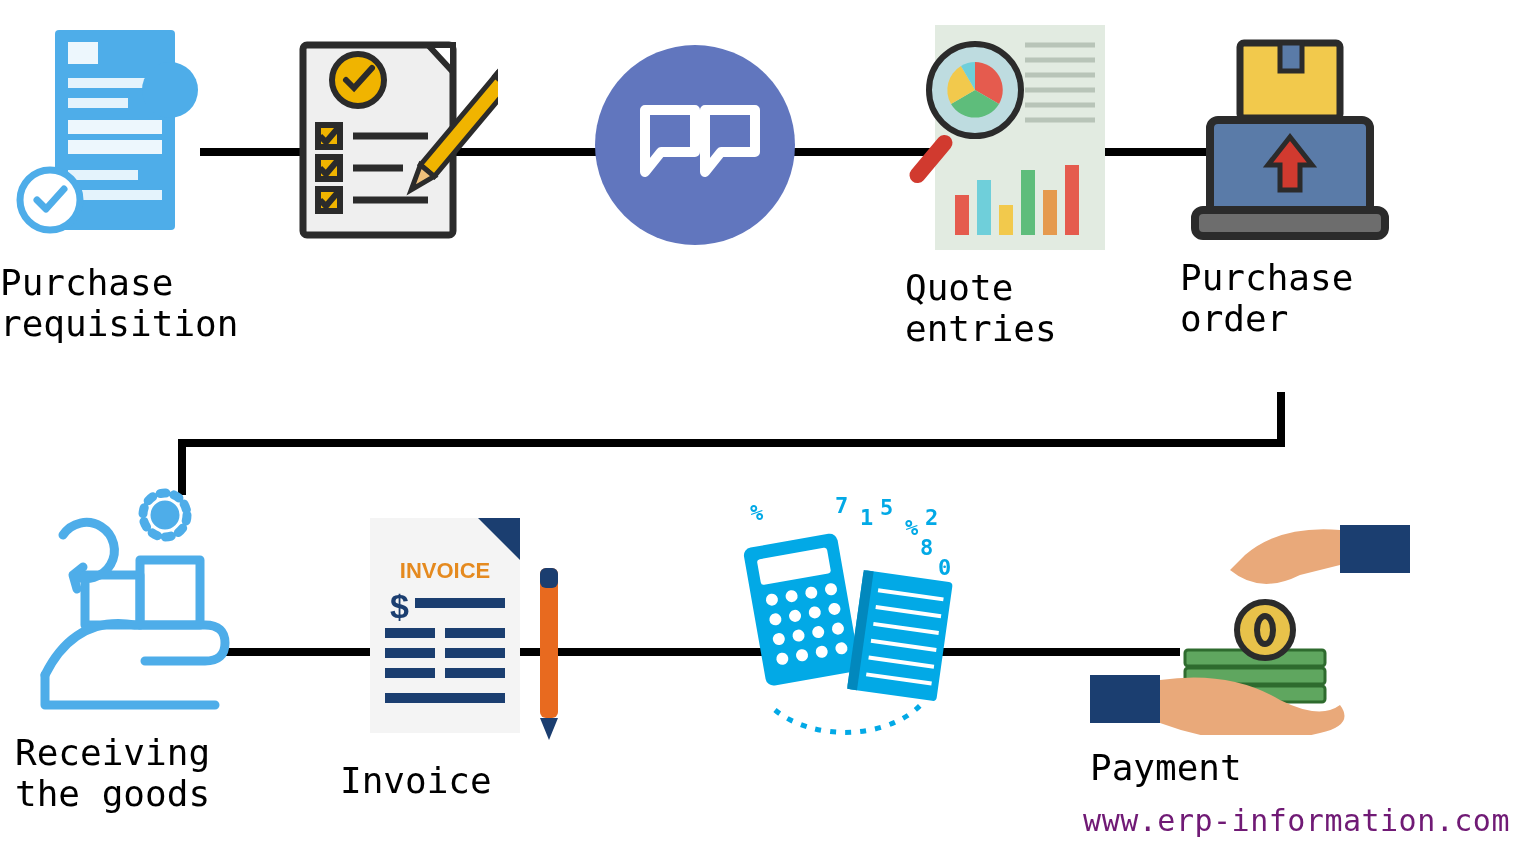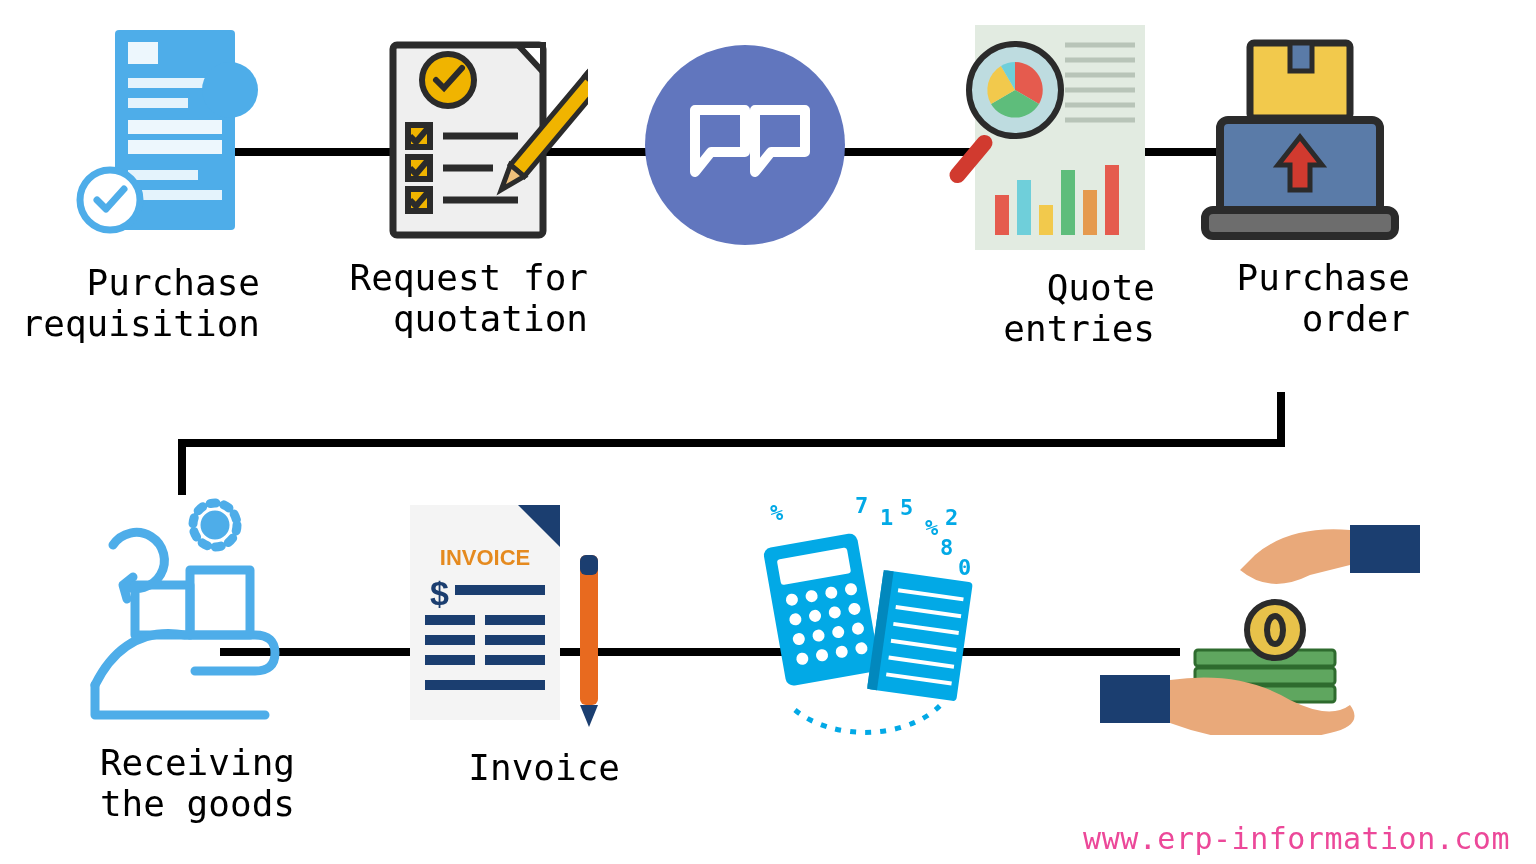--- a/index.html
+++ b/index.html
@@ -1,21 +1,21 @@
 <!DOCTYPE html>
 <html><head>
 <meta charset="utf-8">
 <style>
   html,body{margin:0;padding:0;width:1536px;height:864px;background:#fff;font-family:Consolas,Menlo,"DejaVu Sans Mono",monospace;color:#000;overflow:hidden}
   .canvas{position:relative;width:1536px;height:864px}
-  .step{position:absolute;text-align:right}
+  .step{position:absolute;text-align:left}
   .label{margin-top:8px;font-size:36px;line-height:1.15;white-space:pre}
   .icon-box{display:inline-block}
   .connector{position:absolute;background:#000}
-  .footer{position:absolute;right:26px;bottom:8px;font-size:30px;color:#ec4899;letter-spacing:0.5px}
+  .footer{position:absolute;right:26px;bottom:26px;font-size:30px;color:#701a75;letter-spacing:0.5px}
   svg{display:block}
 </style>
 </head>
 <body>
 
 <div class="canvas">
 
   <div class="connector" style="left:200px;top:148px;width:1085px;height:8px"></div>
 
   <div class="connector" style="left:1277px;top:392px;width:8px;height:55px"></div>
@@ -66,22 +66,20 @@
         <line x1="85" y1="138" x2="135" y2="138" stroke="#2B2B2B" stroke-width="7"></line>
         <line x1="150" y1="138" x2="160" y2="138" stroke="#2B2B2B" stroke-width="7"></line>
         <line x1="85" y1="170" x2="160" y2="170" stroke="#2B2B2B" stroke-width="7"></line>
         <g transform="rotate(40 185 110)">
           <rect x="176" y="30" width="18" height="120" fill="#F0B400" stroke="#2B2B2B" stroke-width="5"></rect>
           <polygon points="176,150 194,150 185,175" fill="#EFC07B" stroke="#2B2B2B" stroke-width="5"></polygon>
           <rect x="176" y="20" width="18" height="14" fill="#D13A2F" stroke="#2B2B2B" stroke-width="5"></rect>
         </g>
       </svg>
     </span>
-    <div class="label">Request for
-quotation</div>
   </div>
 
   <div class="step" style="left:590px;top:40px;width:260px">
     <span class="icon-box">
       <svg width="210" height="210" viewBox="0 0 210 210">
         <circle cx="105" cy="105" r="100" fill="#6176BE"></circle>
         <g fill="none" stroke="#fff" stroke-width="10" stroke-linejoin="round">
           <path d="M55 70 h50 v42 h-34 l-16 20 z"></path>
           <path d="M115 70 h50 v42 h-34 l-16 20 z"></path>
         </g>
@@ -130,41 +128,41 @@
         <rect x="15" y="175" width="190" height="26" rx="8" fill="#6d6d6d" stroke="#2B2B2B" stroke-width="8"></rect>
         <g transform="translate(110,135)">
           <path d="M-10 20 h20 v-25 h12 l-22 -28 l-22 28 h12 z" fill="#D13A2F" stroke="#2B2B2B" stroke-width="5"></path>
         </g>
       </svg>
     </span>
     <div class="label">Purchase
 order</div>
   </div>
 
-  <div class="step" style="left:15px;top:485px;width:280px">
+  <div class="step" style="left:15px;top:475px;width:280px">
     <span class="icon-box">
       <svg width="230" height="245" viewBox="0 0 230 245">
         <g fill="none" stroke="#4EADE9" stroke-width="9" stroke-linecap="round" stroke-linejoin="round">
           <circle cx="150" cy="40" r="22" stroke-dasharray="6 8"></circle>
           <circle cx="150" cy="40" r="10"></circle>
           <line x1="150" y1="32" x2="150" y2="48"></line>
             <line x1="142" y1="40" x2="158" y2="40"></line>
           <path d="M48 60 a28 28 0 1 1 10 40 l10 -8 m-10 8 l4 14"></path>
           <rect x="70" y="100" width="55" height="50"></rect>
           <rect x="125" y="85" width="60" height="65"></rect>
           <path d="M30 200 q30 -60 90 -50 l70 0 q20 0 20 18 q0 18 -20 18 l-60 0"></path>
           <path d="M30 200 l0 30 l170 0"></path>
         </g>
       </svg>
     </span>
     <div class="label">Receiving
 the goods</div>
   </div>
 
-  <div class="step" style="left:340px;top:495px;width:280px">
+  <div class="step" style="left:340px;top:508px;width:280px">
     <span class="icon-box">
       <svg width="240" height="240" viewBox="0 0 240 240">
         <rect x="30" y="10" width="150" height="215" fill="#F4F4F4"></rect>
         <polygon points="180,10 180,52 138,10" fill="#1B3E70"></polygon>
         <text x="105" y="70" text-anchor="middle" font-family="Arial" font-weight="700" font-size="22" fill="#E58A1F">INVOICE</text>
         <text x="50" y="110" font-family="Arial" font-weight="900" font-size="34" fill="#1B3E70">$</text>
         <g fill="#1B3E70">
           <rect x="75" y="90" width="90" height="10"></rect>
           <rect x="45" y="120" width="50" height="10"></rect>
             <rect x="105" y="120" width="60" height="10"></rect>
@@ -251,16 +249,17 @@
 
         <circle cx="175" cy="130" r="28" fill="#E8C24A" stroke="#2B2B2B" stroke-width="6"></circle>
         <ellipse cx="175" cy="130" rx="8" ry="14" fill="none" stroke="#2B2B2B" stroke-width="6"></ellipse>
 
         <g>
           <rect x="0" y="175" width="70" height="48" fill="#1B3E70"></rect>
           <path d="M70 180 q70 -10 120 20 q40 20 60 5 q15 20 -20 28 q-80 20 -160 -10 z" fill="#E9A97A"></path>
         </g>
       </svg>
     </span>
+    <div class="label">Payment</div>
   </div>
 
   <div class="footer">www.erp-information.com</div>
 </div>
 
 </body></html>

